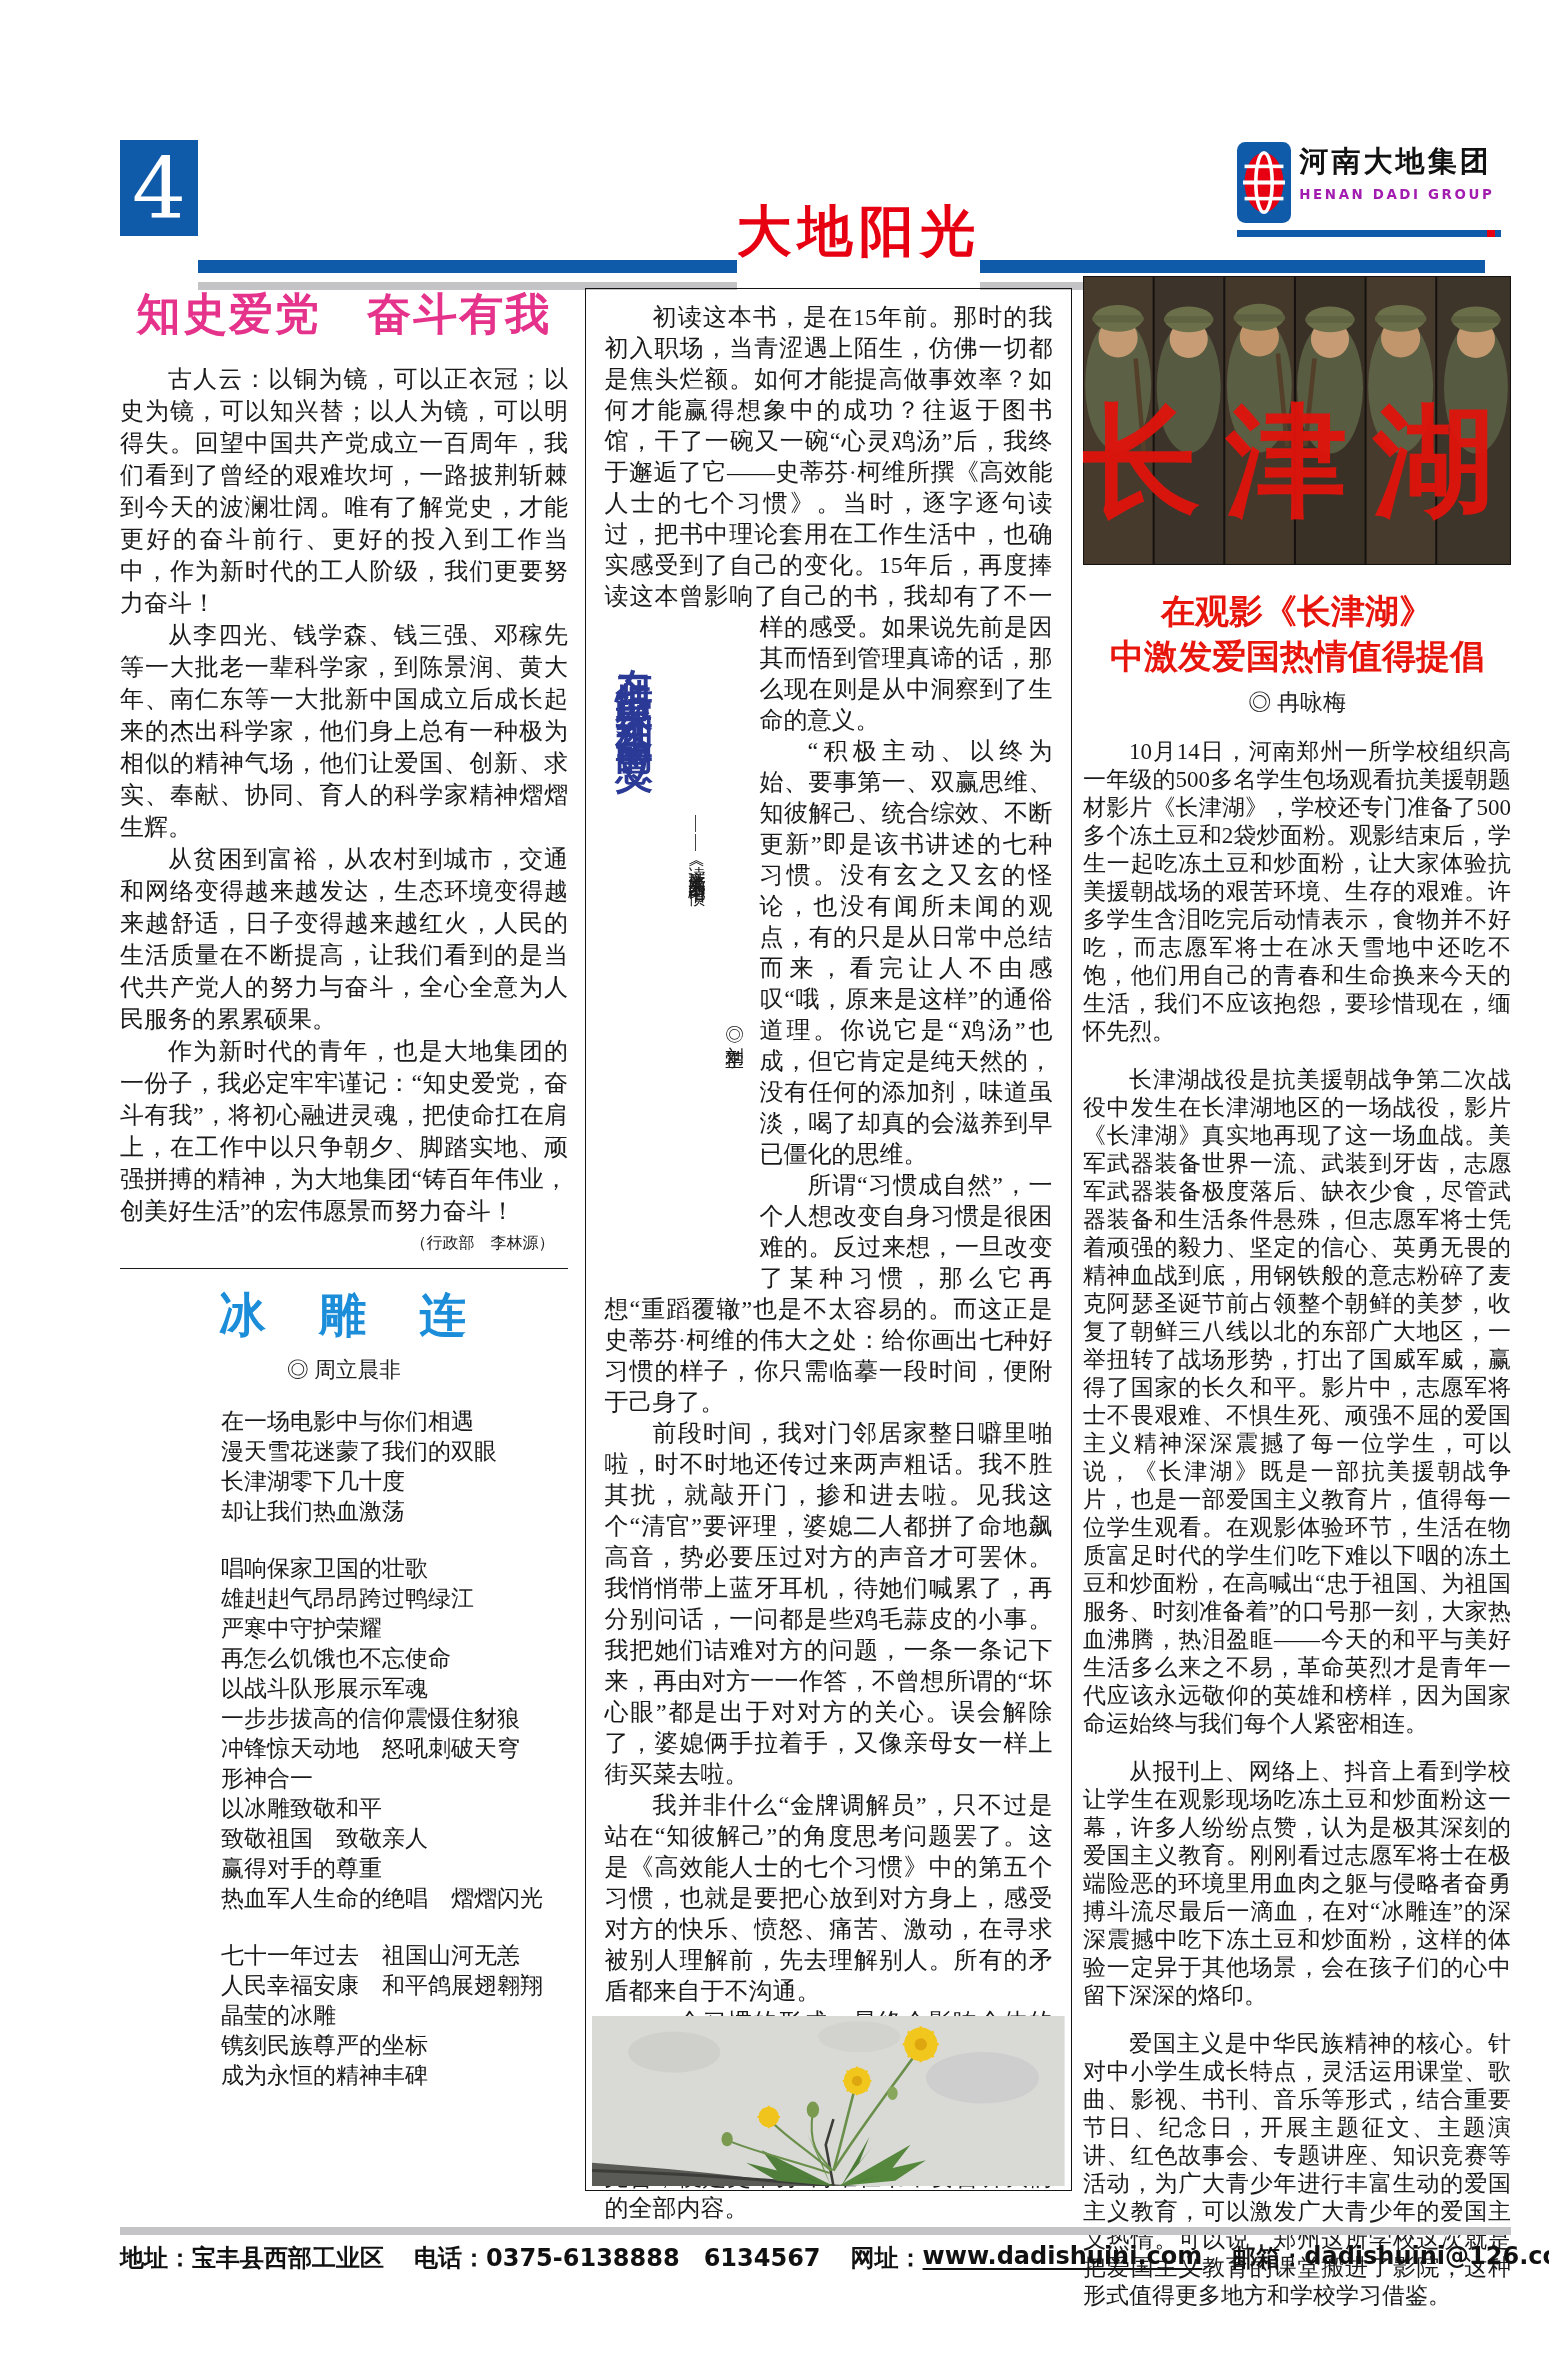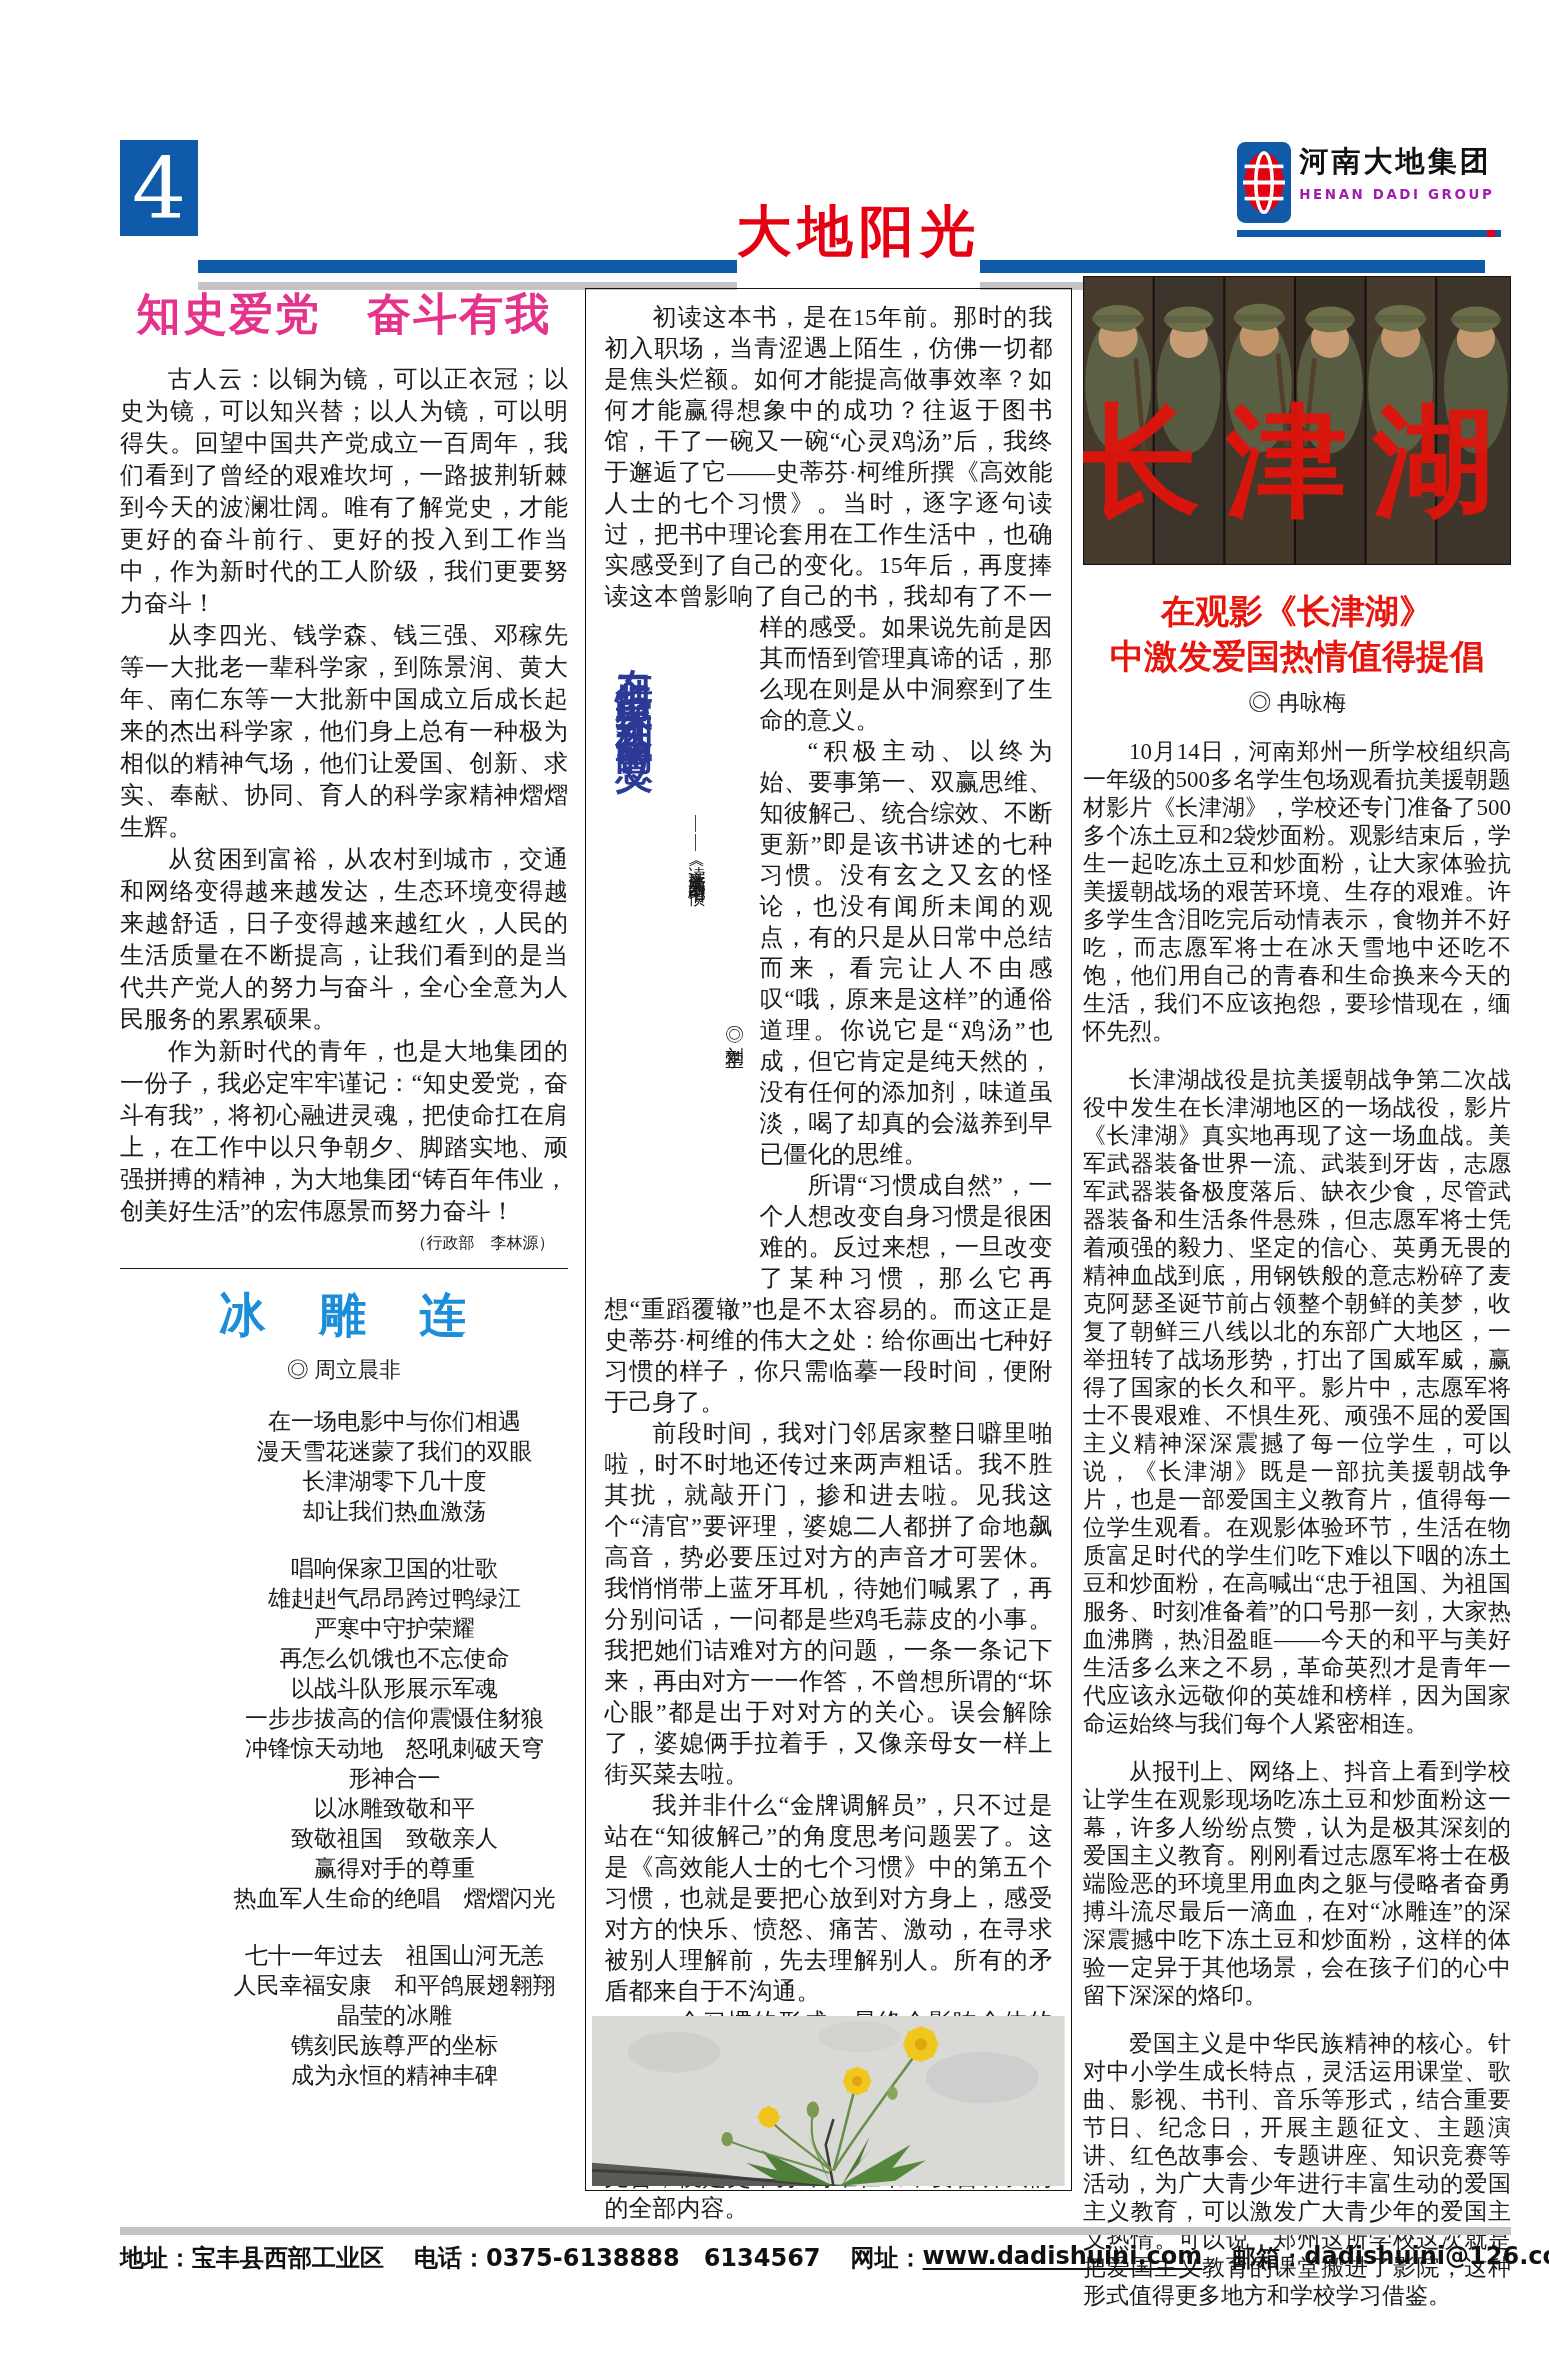--- a/index.html
+++ b/index.html
@@ -31,21 +31,21 @@
   .a1-title{margin:0 0 18.6px 0;text-align:center;font-size:44px;font-weight:900;color:#e5338c;
     font-family:"DejaVu Sans",sans-serif;letter-spacing:2.1px;white-space:nowrap;}
   .a1-body p.body-p{font-size:24px;line-height:32px;}
   .byline{font-size:16px;line-height:32px;text-align:right;padding-right:13.4px;font-weight:400;}
   .col-rule{margin-top:9.3px;border-top:1.5px solid #1a1a1a;width:100%;}
   .poem-title{margin:15.5px 0 0 0;text-align:center;font-size:47px;font-weight:900;color:#1c8dd9;
     font-family:"DejaVu Sans",sans-serif;letter-spacing:3.1px;}
   .poem-author{margin-top:7.2px;text-align:center;font-size:21.7px;color:#222;}
   .poem{margin-top:23px;margin-left:101px;font-size:23px;line-height:30px;}
   .poem .stanza{margin-bottom:27px;}
-  .poem .pl{white-space:nowrap;text-align:center;}
+  .poem .pl{white-space:nowrap;}
 
   
   .col-mid{position:absolute;left:585px;top:288px;width:487px;height:1903px;border:1.5px solid #141414;
     box-sizing:border-box;padding:13.4px 18.6px;}
   .col-mid p.body-p{font-size:24px;line-height:31px;}
   .float-spacer{float:left;width:0;height:335px;}
   .vtitle-block{float:left;clear:left;width:155px;height:639px;position:relative;}
   .v-main{position:absolute;left:5.2px;top:2.1px;writing-mode:vertical-rl;text-orientation:upright;
     font-size:37px;font-weight:900;color:#2b3a96;letter-spacing:7.7px;font-family:"DejaVu Serif",serif;}
   .v-sub{position:absolute;left:81px;top:178px;writing-mode:vertical-rl;font-size:17px;color:#1a1a1a;letter-spacing:2.1px;}

